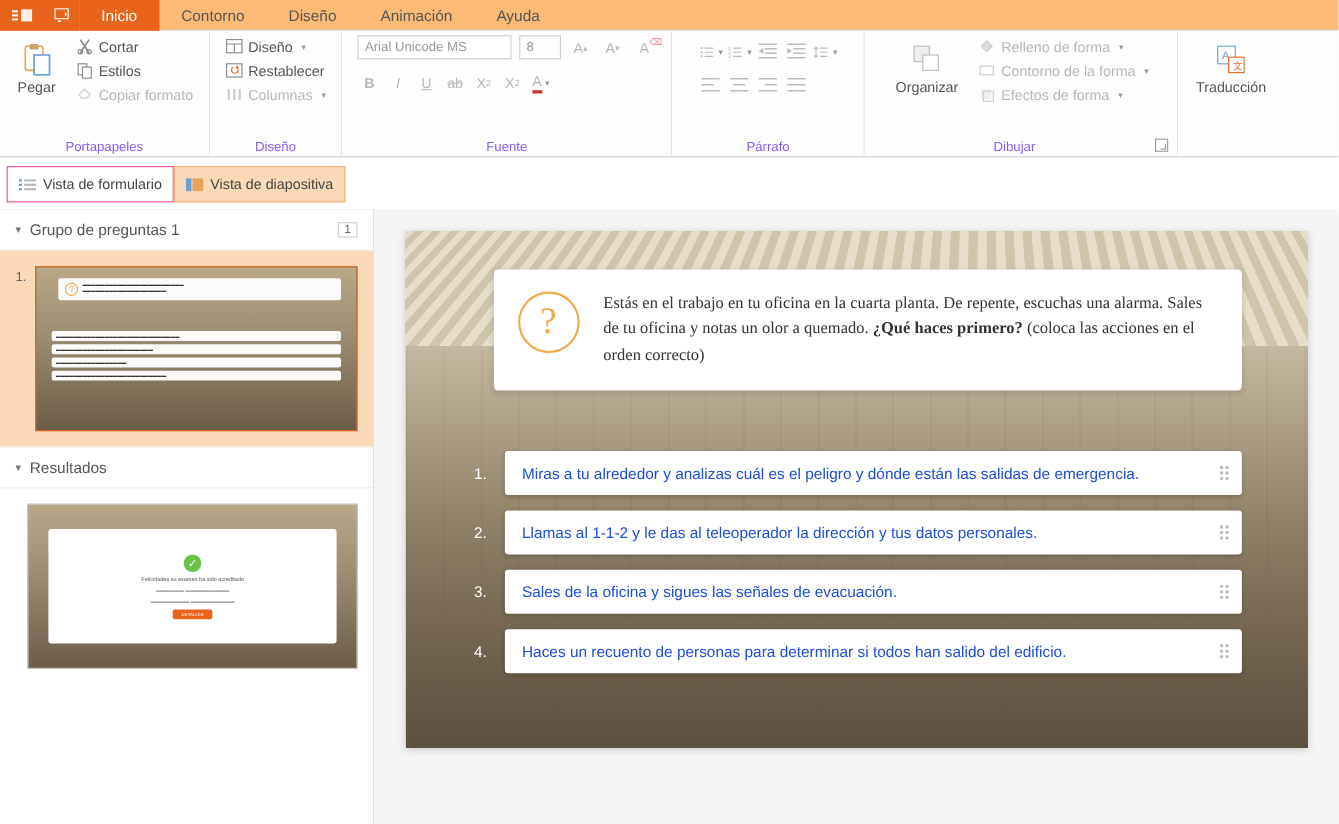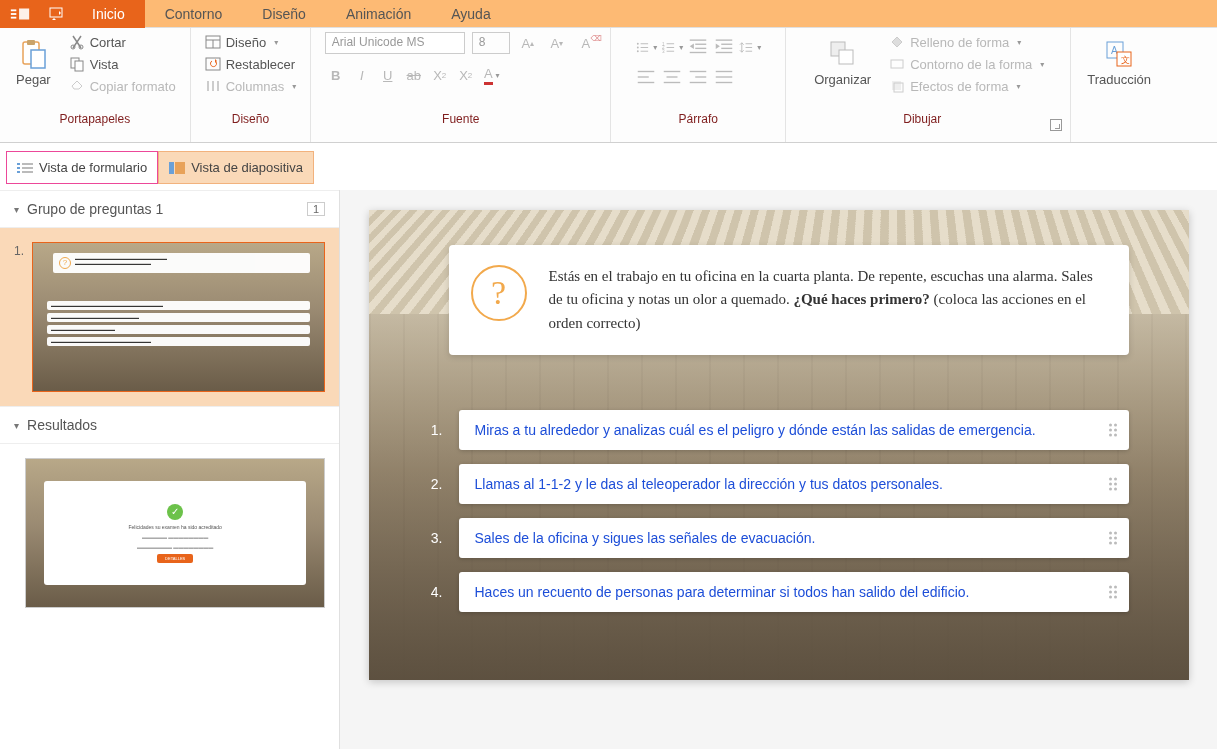--- a/index.html
+++ b/index.html
@@ -12,21 +12,21 @@
 .app-menu-btn { width:32px; height:28px; background:#E8641B; display:flex; align-items:center; justify-content:center;}
 .app-menu-btn svg { width:14px; height:14px; fill:#fff;}
 .tabs { display:flex; height:28px;}
 .tab { padding:0 20px; height:28px; display:flex; align-items:center; color:#555; cursor:pointer; font-size:14px;}
 .tab.active { background:#E8641B; color:#fff;}
 
 
 .ribbon { display:flex; border-bottom:1px solid #d0d0d0; height:115px; background:#fdfdfd;}
 .group { border-right:1px solid #e4e4e4; padding:4px 8px 0 8px; display:flex; flex-direction:column; align-items:center; }
 .group-body { flex:1; display:flex; align-items:flex-start; gap:4px;}
-.group-label { font-size:12px; color:#7f1d1d; margin:0 0 16px 0; text-align:center; width:100%;}
+.group-label { font-size:12px; color:#8b5cf6; margin:0 0 2px 0; text-align:center; width:100%;}
 .col { display:flex; flex-direction:column; gap:2px;}
 .rbtn { display:flex; align-items:center; gap:5px; padding:2px 6px; color:#555; font-size:13px; cursor:pointer; border-radius:2px;}
 .rbtn.disabled { color:#b8b8b8;}
 .rbtn svg, .rbtn .ic { width:16px; height:16px;}
 .big-btn { display:flex; flex-direction:column; align-items:center; gap:2px; padding:6px 8px; color:#555;}
 .big-btn .bic { width:32px; height:32px;}
 .font-row { display:flex; gap:7px; align-items:center; margin-bottom:6px;}
 .font-select { border:1px solid #ccc; height:22px; padding:2px 18px 2px 6px; font-size:12px; color:#999; background:#fff; position:relative; width:140px;}
 .size-select { border:1px solid #ccc; height:22px; padding:2px 16px 2px 6px; font-size:12px; color:#999; width:38px;}
 .icon-row { display:flex; gap:4px; align-items:center;}
@@ -134,21 +134,21 @@
               <circle cx="4" cy="13" r="2" fill="none" stroke="#888"></circle>
               <circle cx="12" cy="13" r="2" fill="none" stroke="#888"></circle>
             </svg>
             <span>Cortar</span>
           </div>
         <div class="rbtn">
             <svg viewBox="0 0 16 16">
               <rect x="2" y="2" width="8" height="10" fill="none" stroke="#888"></rect>
               <rect x="6" y="5" width="8" height="10" fill="#fff" stroke="#888"></rect>
             </svg>
-            <span>Vista</span>
+            <span>Estilos</span>
           </div>
         <div class="rbtn disabled">
             <svg viewBox="0 0 16 16">
               <path d="M3 8 L8 3 L13 8 L10 11 L5 11 Z" fill="none" stroke="#ccc"></path>
             </svg>
             <span>Copiar formato</span>
           </div>
       </div>
     </div>
     <div class="group-label">Portapapeles</div>

